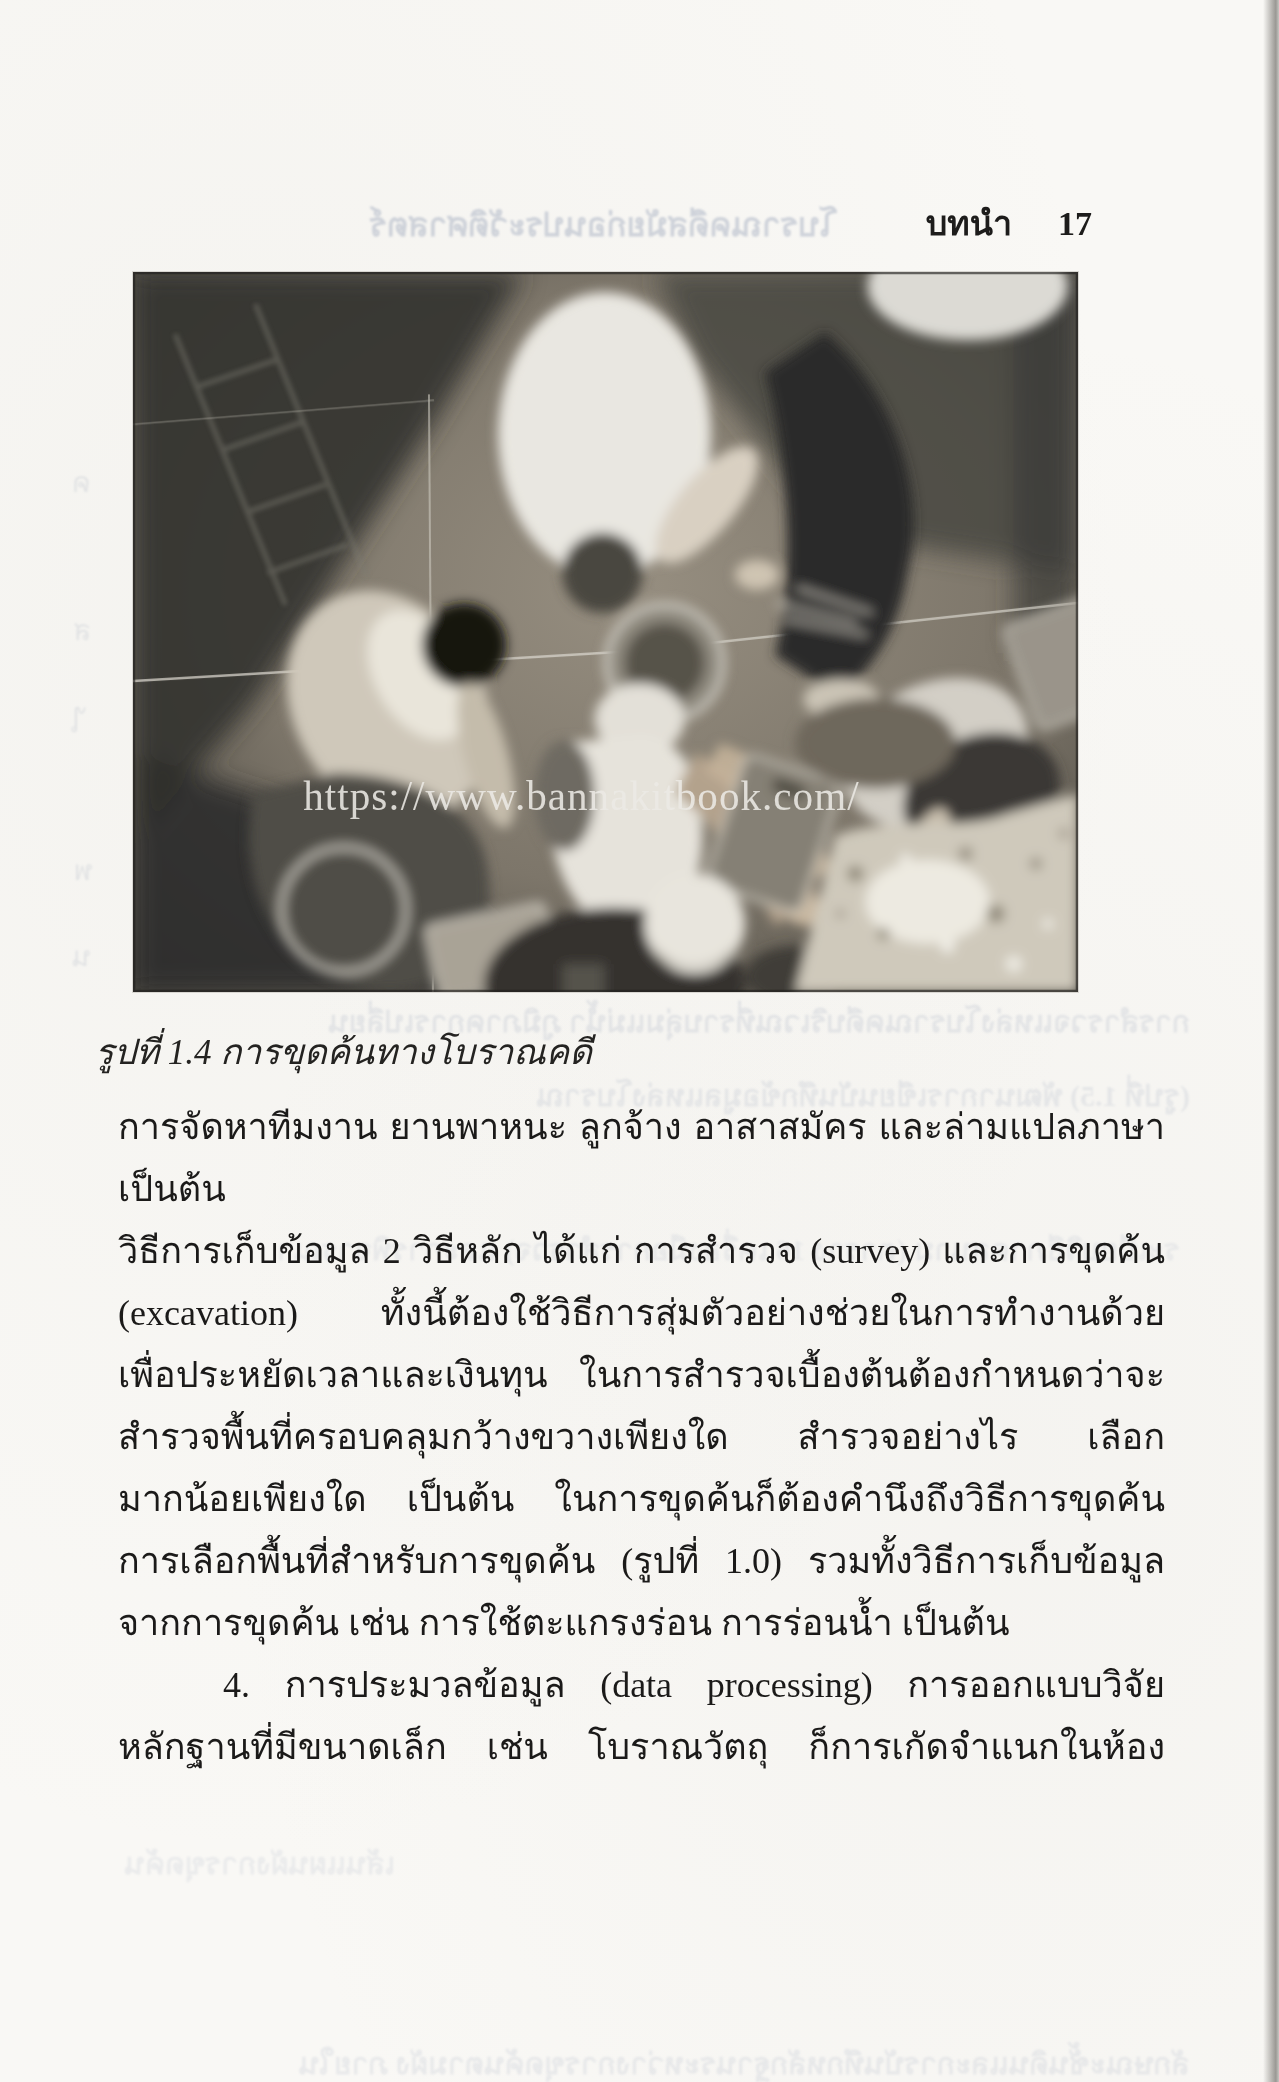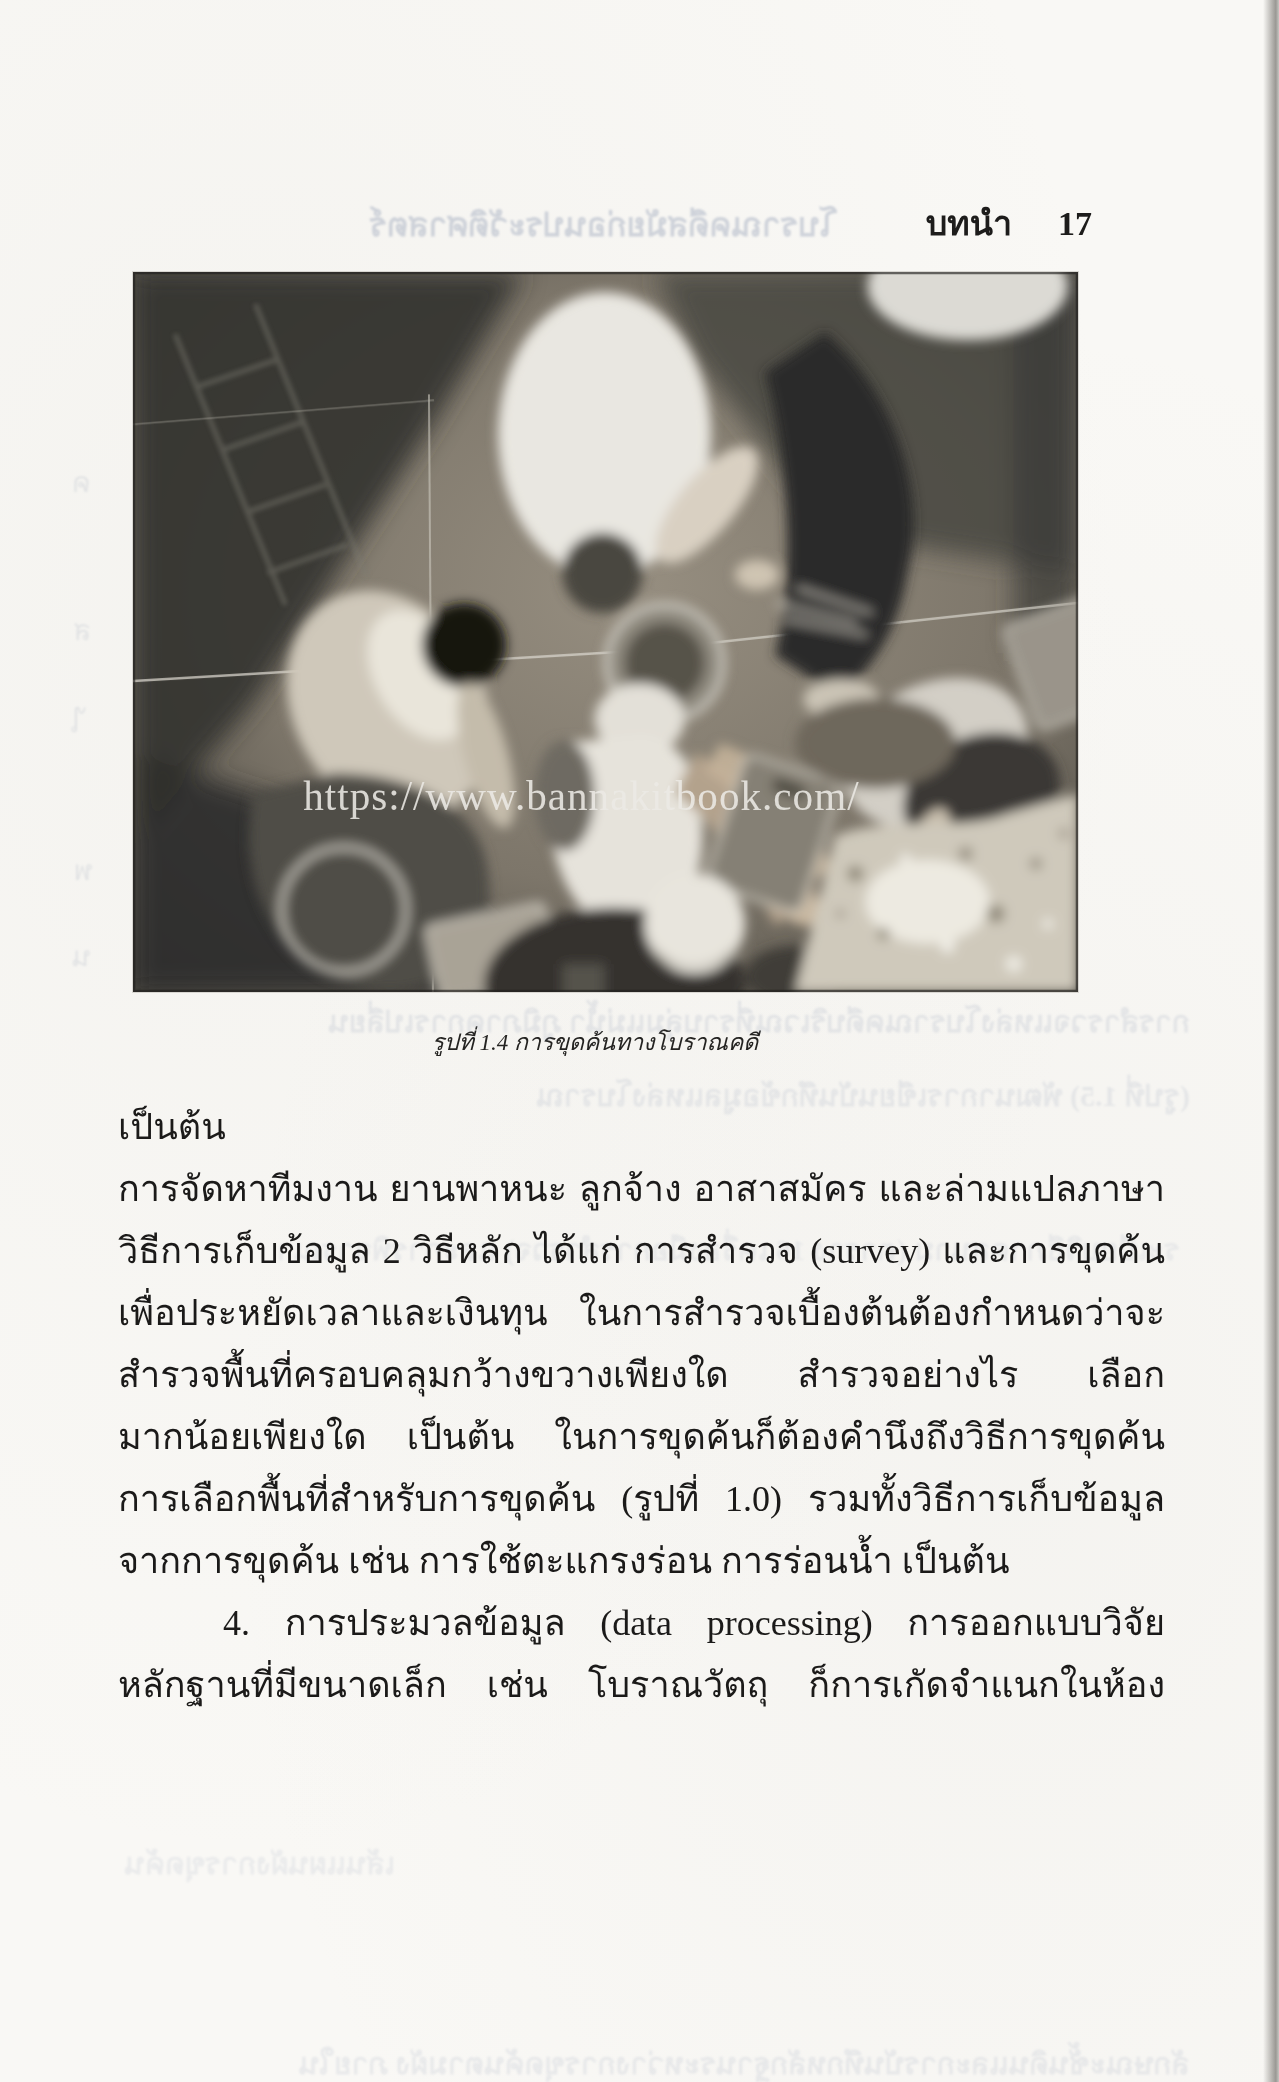--- a/index.html
+++ b/index.html
@@ -36,21 +36,21 @@
   .ghost-margin{position:absolute;color:#9aa4b6;opacity:.22;filter:blur(1px);
     font-size:28px;transform:scaleX(-1);}
   
   .photo{
     position:absolute;left:133px;top:272px;width:945px;height:720px;
     box-shadow:0 0 0 1px #d8d6d1;
   }
   
   .caption{
     position:absolute;top:1024px;left:95px;width:1000px;
-    text-align:center;font-style:italic;font-size:23px;color:#242321;
+    font-style:italic;font-size:35px;color:#242321;
   }
   
   .body-text{
     position:absolute;top:1096px;left:118px;width:1047px;
     font-size:36px;color:#1b1a19;
   }
   .bline{height:62px;line-height:62px;white-space:nowrap;}
   .bline.just{white-space:normal;text-align:justify;text-align-last:justify;
     height:62px;overflow:hidden;}
   .bline.ind{padding-left:105px;}
@@ -210,23 +210,24 @@
 <div class="ghost ghost-l" style="top:1840px;left:95px;width:300px;opacity:.15;">เส้นแผนผังการขุดค้น</div>
 <div class="ghost ghost-l" style="top:2040px;left:90px;width:1100px;opacity:.17;">ลักษณะชั้นดินและการบันทึกหลักฐานระหว่างการขุดค้นตามผัง ภายใน</div>
 
 <div class="ghost-margin" style="top:460px;left:72px;">ค</div>
 <div class="ghost-margin" style="top:608px;left:74px;">ส</div>
 <div class="ghost-margin" style="top:700px;left:70px;">ไ</div>
 <div class="ghost-margin" style="top:848px;left:74px;">พ</div>
 <div class="ghost-margin" style="top:934px;left:72px;">น</div>
 
 <div class="body-text">
+  <div class="bline just">การจัดหาทีมงาน ยานพาหนะ ลูกจ้าง อาสาสมัคร และล่ามแปลภาษา</div>
   <div class="bline">เป็นต้น</div>
-  <div class="bline just">การจัดหาทีมงาน ยานพาหนะ ลูกจ้าง อาสาสมัคร และล่ามแปลภาษา</div>
   <div class="bline just">วิธีการเก็บข้อมูล 2 วิธีหลัก ได้แก่ การสำรวจ (survey) และการขุดค้น</div>
+  <div class="bline just">(excavation)  ทั้งนี้ต้องใช้วิธีการสุ่มตัวอย่างช่วยในการทำงานด้วย</div>
   <div class="bline just">เพื่อประหยัดเวลาและเงินทุน ในการสำรวจเบื้องต้นต้องกำหนดว่าจะ</div>
   <div class="bline just">สำรวจพื้นที่ครอบคลุมกว้างขวางเพียงใด สำรวจอย่างไร เลือกตัวอย่าง</div>
   <div class="bline just">มากน้อยเพียงใด เป็นต้น  ในการขุดค้นก็ต้องคำนึงถึงวิธีการขุดค้น</div>
   <div class="bline just">การเลือกพื้นที่สำหรับการขุดค้น (รูปที่ 1.0) รวมทั้งวิธีการเก็บข้อมูล</div>
   <div class="bline">จากการขุดค้น เช่น การใช้ตะแกรงร่อน การร่อนน้ำ เป็นต้น</div>
   <div class="bline just ind">4. การประมวลข้อมูล (data processing)  การออกแบบวิจัย</div>
   <div class="bline just">หลักฐานที่มีขนาดเล็ก เช่น โบราณวัตถุ ก็การเกัดจำแนกในห้อง</div>
 </div>
 
 <div class="scan-edge"></div>

